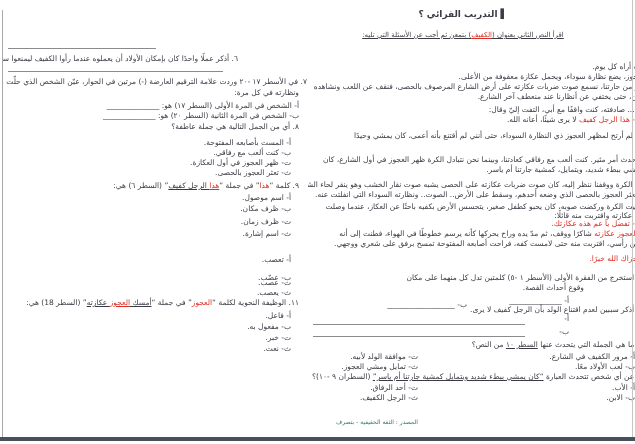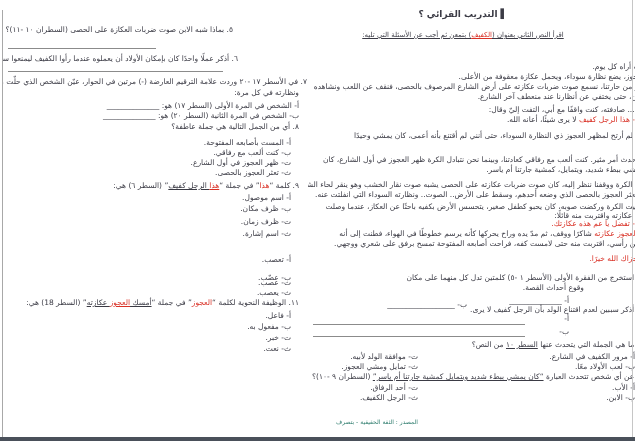--- a/index.html
+++ b/index.html
@@ -15,32 +15,31 @@
            background:linear-gradient(#9aa3ae, #5d6b82 40%, #3e4e64);}
   .bottom-rule{position:absolute;left:0;top:437px;width:635px;height:4px;background:#4a505a;}
   .left-rule{position:absolute;left:2px;top:10px;width:1px;height:427px;background:#a8a8a8;}
   .right-rule{position:absolute;left:632px;top:0;width:1px;height:437px;background:#c6c6c6;}
 </style>
 </head>
 <body>
 
 <div class="canvas">
   <div class="page" id="page-left" style="left:3px;width:310px;">
-      <div class="line" style="top: 25px; right: 80px;"><span>٥. بماذا شبه الابن صوت ضربات العكازة على الحصى (السطران ١٠ -١١)؟</span></div>
       <div class="blank" style="top: 47px; left: 5px; width: 148px;"></div>
       <div class="line" style="top: 54px; right: 75px;"><span>٦. أذكر عملًا واحدًا كان بإمكان الأولاد أن يعملوه عندما رأوا الكفيف ليمنعوا سقوطه.</span></div>
       <div class="blank" style="top: 70px; left: 5px; width: 215px;"></div>
       <div class="line" style="top: 77px; right: 6px;"><span>٧. في الأسطر ١٧ -٢٠ وردت علامة الترقيم العارضة (-) مرتين في الحوار، عيّن الشخص الذي حلّت معه</span></div>
       <div class="line" style="top: 88px; right: 14px;"><span>ونظارته في كل مرة:</span></div>
       <div class="line" style="top: 101px; right: 14px;"><span>أ- الشخص في المرة الأولى (السطر ١٧) هو: ______________</span></div>
       <div class="line" style="top: 111px; right: 14px;"><span>ب- الشخص في المرة الثانية (السطر ٢٠) هو: ______________</span></div>
       <div class="line" style="top: 122px; right: 14px;"><span>٨. أي من الجمل التالية هي جملة عاطفة؟</span></div>
       <div class="line" style="top: 138px; right: 22px; margin-left: 40px;"><span>أ- المست بأصابعه المفتوحة.</span></div>
       <div class="line" style="top: 148px; right: 22px;"><span>ب- كنت ألعب مع رفاقي.</span></div>
-      <div class="line" style="top: 158px; right: 22px;"><span>ت- ظهر العجوز في أول الشارع.</span></div>
+      <div class="line" style="top: 158px; right: 22px;"><span>ت- ظهر العجوز في أول العكازة.</span></div>
       <div class="line" style="top: 168px; right: 22px;"><span>ث- تعثر العجوز بالحصى.</span></div>
       <div class="line" style="top: 181px; right: 14px;"><span>٩. كلمة “</span><span style="color: rgb(217, 48, 37);">هذا</span><span>” في جملة “</span><span class="u" style="color: rgb(217, 48, 37);">هذا</span><span class="u"> الرجل كفيف</span><span>” (السطر ٦) هي:</span></div>
       <div class="line" style="top: 193px; right: 22px;"><span>أ- اسم موصول.</span></div>
       <div class="line" style="top: 204px; right: 22px;"><span>ب- ظرف مكان.</span></div>
       <div class="line" style="top: 217px; right: 22px;"><span>ت- ظرف زمان.</span></div>
       <div class="line" style="top: 229px; right: 22px;"><span>ث- اسم إشارة.</span></div>
       <div class="line" style="top: 255px; right: 22px;"><span>أ- تعصب.</span></div>
       <div class="line" style="top: 267px; right: 22px; margin-top: 6px;"><span>ب- عصّب.</span></div>
       <div class="line" style="top: 278px; right: 22px;"><span>ت- عصب.</span></div>
       <div class="line" style="top: 288px; right: 22px;"><span>ث- يعصب.</span></div>

